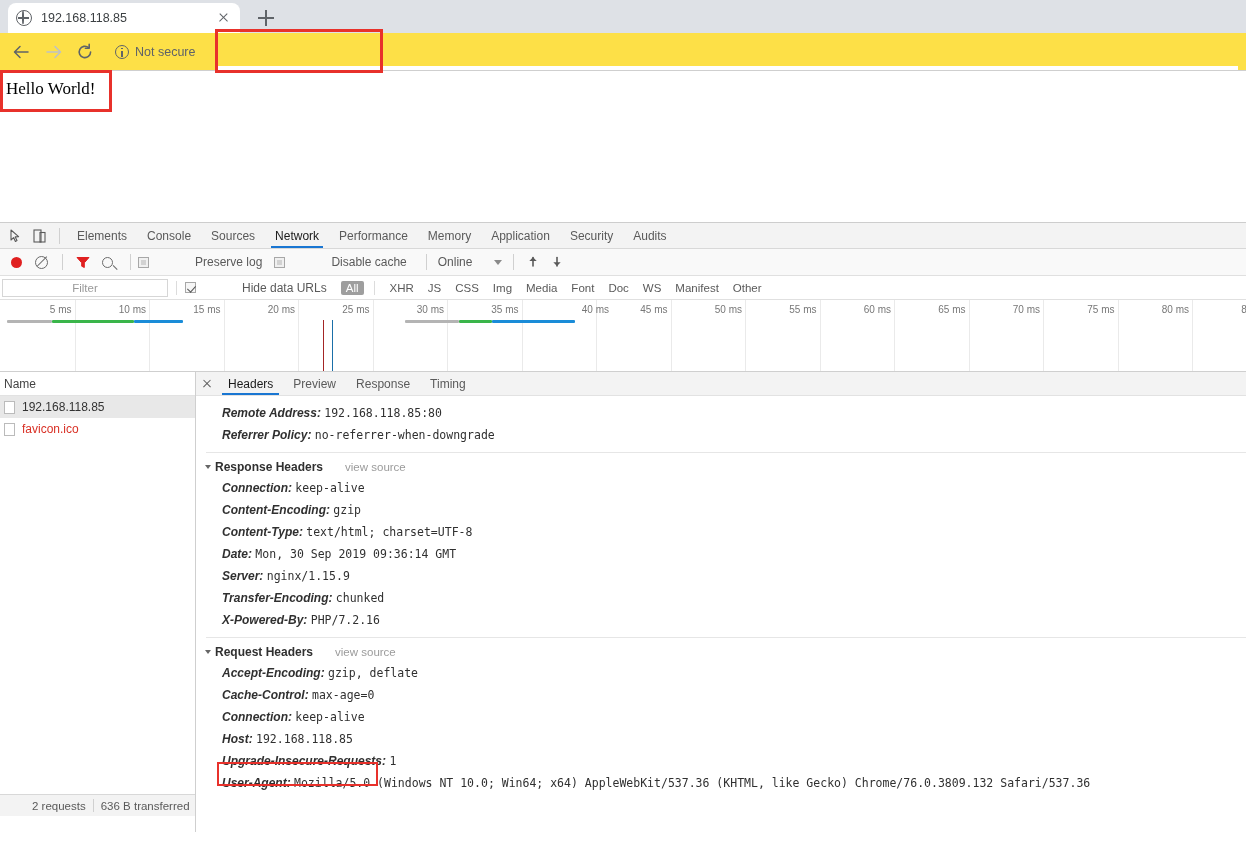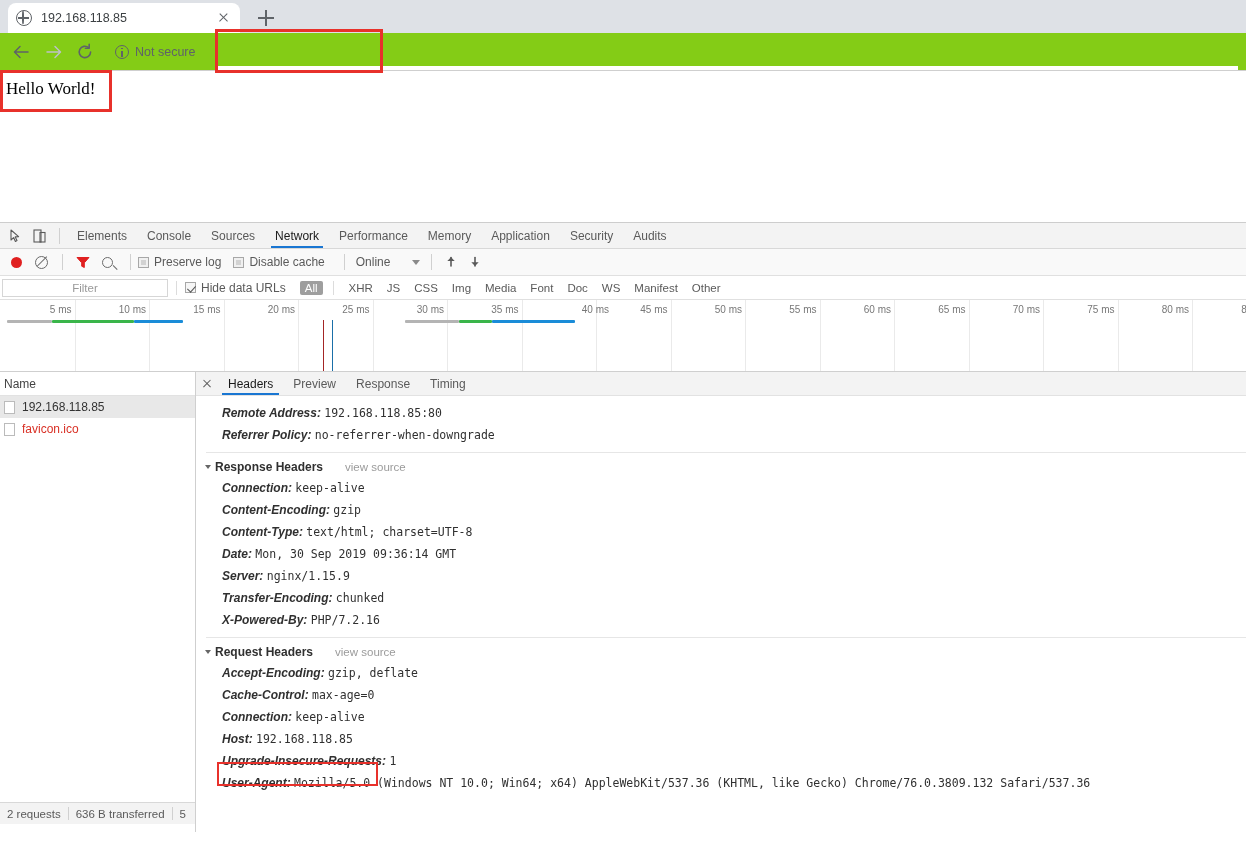--- a/index.html
+++ b/index.html
@@ -49,21 +49,21 @@
   .tab-close:after  { transform:rotate(-45deg); }
   .new-tab {
     position:absolute; left:252px; top:6px; width:28px; height:24px; cursor:pointer;
   }
   .new-tab:before, .new-tab:after {
     content:""; position:absolute; background:#5f6368;
   }
   .new-tab:before { left:6px; top:11px; width:16px; height:1.7px; }
   .new-tab:after  { left:13.2px; top:4px; width:1.7px; height:16px; }
 
-  .navbar { position:absolute; left:0; top:33px; width:1246px; height:37px; background:#84cc16; }
+  .navbar { position:absolute; left:0; top:33px; width:1246px; height:37px; background:#fde047; }
   .nav-btn { position:absolute; top:10px; width:18px; height:18px; cursor:pointer; }
   .nav-back { left:12px; }
   .nav-fwd  { left:45px; }
   .nav-reload { left:76px; }
   .arrow-svg { display:block; }
   .sec-chip {
     position:absolute; left:115px; top:10px; height:18px;
     display:flex; align-items:center; font-size:12.5px; color:#5f6368;
   }
   .info-icon {
@@ -141,21 +141,21 @@
   }
   .filter-funnel { width:14px; height:13px; margin:0 6px; flex:0 0 auto; cursor:pointer; }
   .search-icon {
     width:11px; height:11px; border:1.4px solid #6b6b6b; border-radius:50%;
     position:relative; margin:0 10px 0 6px; flex:0 0 auto; cursor:pointer;
   }
   .search-icon:after {
     content:""; position:absolute; left:9px; top:9px; width:6px; height:1.4px;
     background:#6b6b6b; transform:rotate(45deg);
   }
-  .chk-wrap { display:flex; align-items:center; margin-right:12px; cursor:pointer; }
+  .chk-wrap { display:flex; align-items:center; margin-right:12px; cursor:pointer;gap:41px; }
   .chk {
     width:11px; height:11px; border:1px solid #a7a7a7; background:#f0f0f0;
     margin-right:5px; flex:0 0 auto; position:relative;
   }
   .chk.on { background:#f6f6f6; }
   .chk.on:after {
     content:""; position:absolute; left:3px; top:0.5px; width:4px; height:7px;
     border:solid #555; border-width:0 1.6px 1.6px 0; transform:rotate(42deg);
   }
   .chk.inner-dim:after {
@@ -260,24 +260,25 @@
   .tri {
     width:0; height:0; border-left:4.5px solid #666;
     border-top:3.5px solid transparent; border-bottom:3.5px solid transparent;
     margin-right:5px; transform:rotate(90deg); flex:0 0 auto;
   }
   .sec-title { font-weight:bold; font-size:12px; color:#303030; }
   .view-src { margin-left:22px; font-size:11.5px; color:#9b9b9b; cursor:pointer; }
 
   
   .statusbar {
-    position:absolute; left:0; bottom:8px; width:196px; height:22px;
+    position:absolute; left:0; bottom:16px; width:196px; height:22px;
     border-top:1px solid #d8d8d8; background:#f3f3f3;
     display:flex; align-items:center; font-size:11.5px; color:#5a5a5a;
     overflow:hidden;
+    padding-left:25px;
   }
   .sb-item { padding:0 7px; white-space:nowrap; }
   .sb-sep { width:1px; height:13px; background:#d0d0d0; flex:0 0 auto; }
 </style>
 </head>
 <body>
 
 <div class="chrome">
   <div class="tabstrip">
     <div class="tab">

